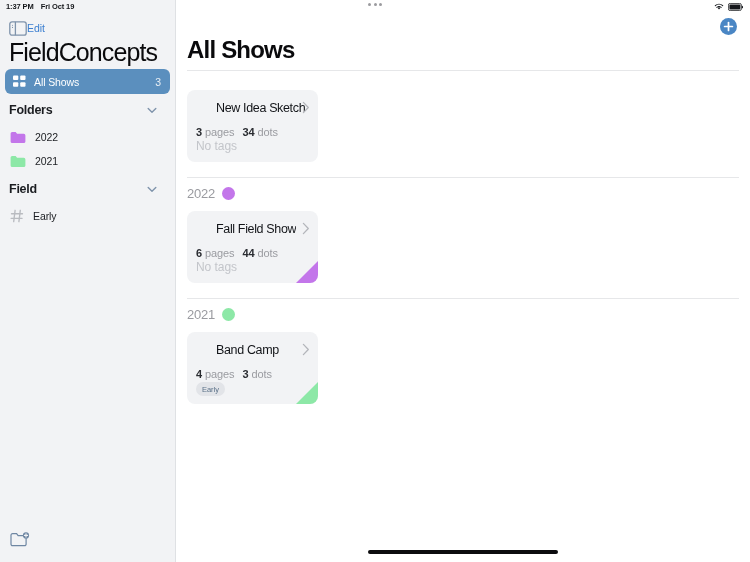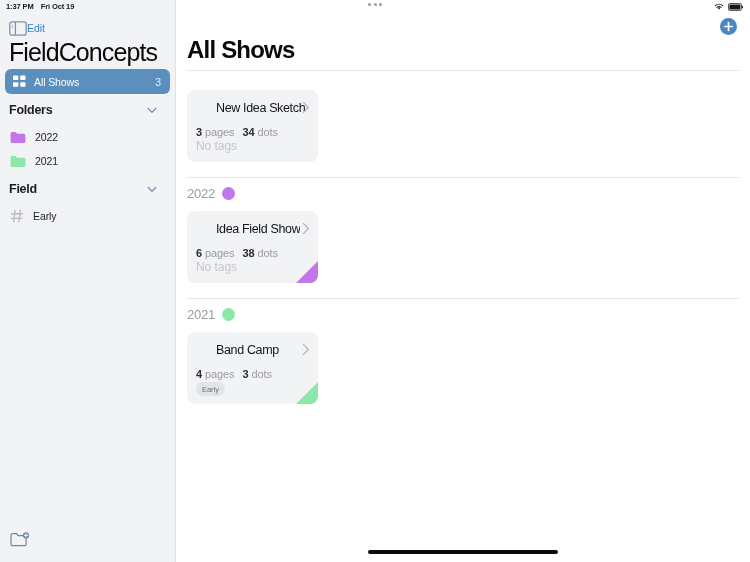--- a/index.html
+++ b/index.html
@@ -455,25 +455,25 @@
       </div>
     </div>
 
     <div class="divider" id="divider-2022"></div>
     <div class="group-header" id="group-2022">
       <span class="name">2022</span>
       <span class="group-dot" style="background:#c376ea"></span>
     </div>
 
     <div class="card" id="card-1">
-      <div class="card-title">Idea Field Show</div>
+      <div class="card-title">Fall Field Show</div>
       <div class="card-meta">
         <span class="num">6</span>
         <span class="unit">pages</span><span class="sp"></span>
-        <span class="num">38</span>
+        <span class="num">44</span>
         <span class="unit">dots</span>
       </div>
       <svg class="card-chevron" viewBox="0 0 8 13">
         <path d="M1.4 1.4 L6.3 6.5 L1.4 11.6" fill="none" stroke="#b4b6bb" stroke-width="1.3" stroke-linecap="round" stroke-linejoin="round"></path>
       </svg>
       <div class="card-footer">
         <span class="no-tags">No tags</span>
       </div>
       <svg class="card-corner" viewBox="0 0 22 22">
         <path d="M22 0 L22 22 L0 22 Z" fill="#c376ea"></path>

